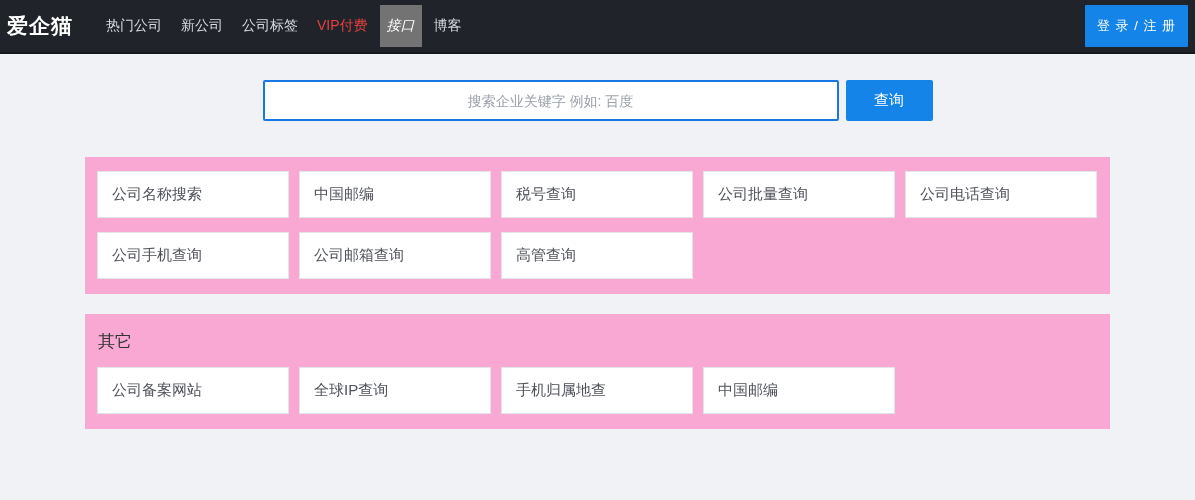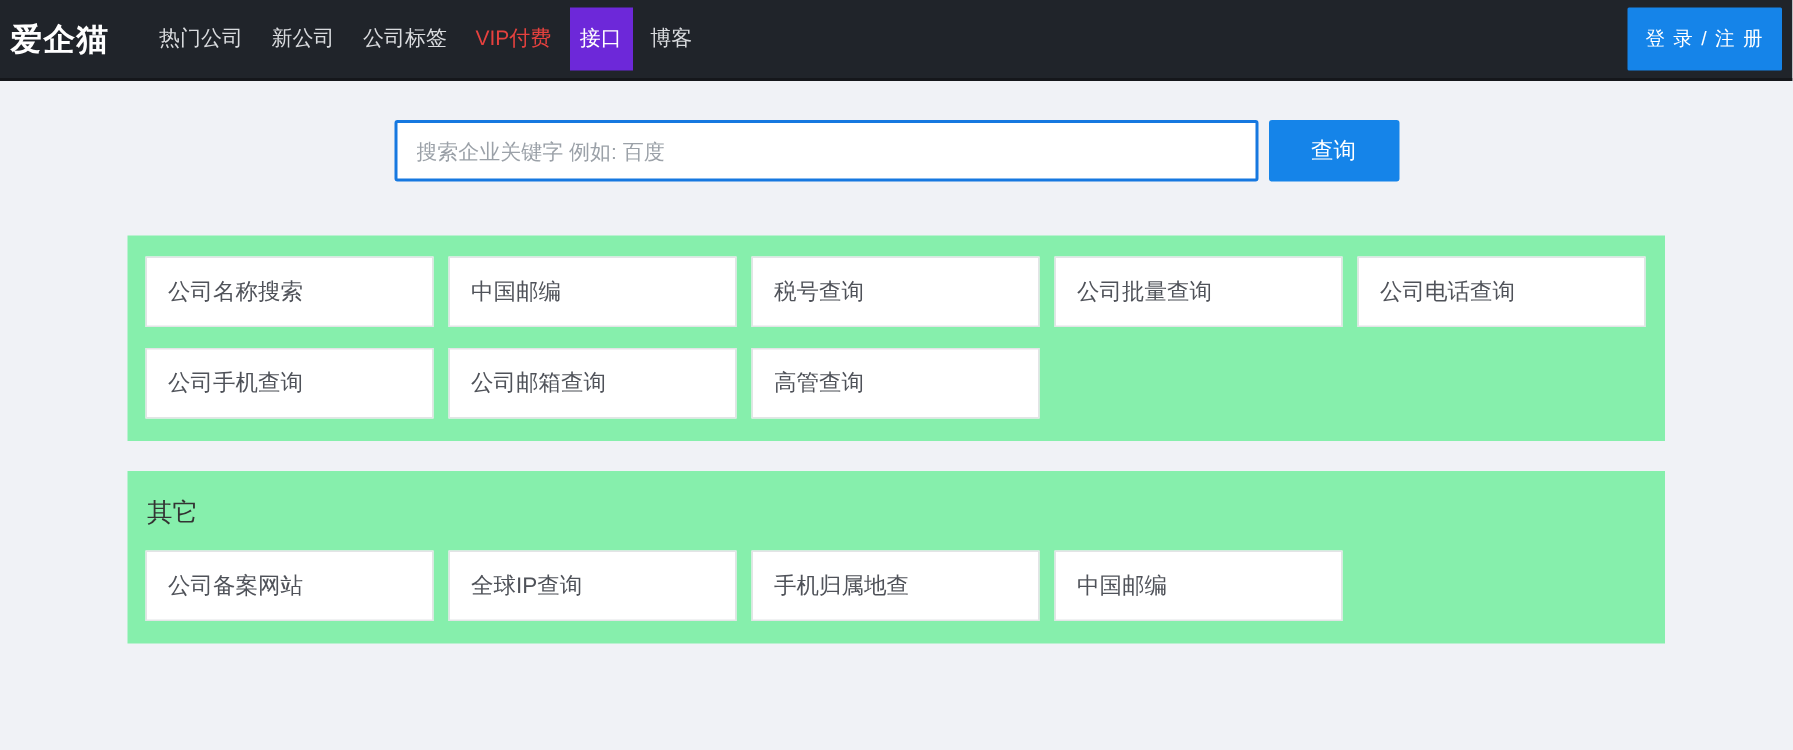--- a/index.html
+++ b/index.html
@@ -32,21 +32,21 @@
   }
   .nav-item {
     color: #d9dbde;
     font-size: 14px;
     padding: 12px 7px;
     margin-right: 5px;
     cursor: pointer;
     white-space: nowrap;
   }
   .nav-item.vip { color: #e5413e; }
-  .nav-item.active { background: #6d28d9; color: #ffffff; }
+  .nav-item.active { background: #737373; color: #ffffff; font-style: italic; }
   .login-btn {
     margin-left: auto;
     margin-right: 7px;
     background: #1584e9;
     color: #ffffff;
     border: none;
     font-size: 13px;
     letter-spacing: 1px;
     padding: 12px 12px;
     cursor: pointer;
@@ -74,40 +74,41 @@
     width: 576px;
     height: 41px;
     border: 2px solid #1678e0;
     border-radius: 2px;
     background: #ffffff;
     padding: 0 13px;
     font-size: 14px;
     color: #701a75;
     outline: none;
     font-family: inherit;
+    text-align: center;
   }
   .search-input::placeholder { color: #9ba1a8; }
   .search-btn {
     width: 87px;
     height: 41px;
     margin-left: 7px;
     background: #1584e9;
     color: #ffffff;
     border: none;
     border-radius: 2px;
     font-size: 15px;
     cursor: pointer;
     font-family: inherit;
   }
 
   
   .card {
     width: 1025px;
     margin: 0 auto;
-    background: #86efac;
+    background: #f9a8d4;
     padding: 14px 12px 15px 12px;
   }
   .card.tools { margin-top: 36px; }
   .card.others { margin-top: 20px; }
   .section-title {
     font-size: 17px;
     font-weight: 400;
     color: #333333;
     margin: 2px 0 14px 1px;
   }

